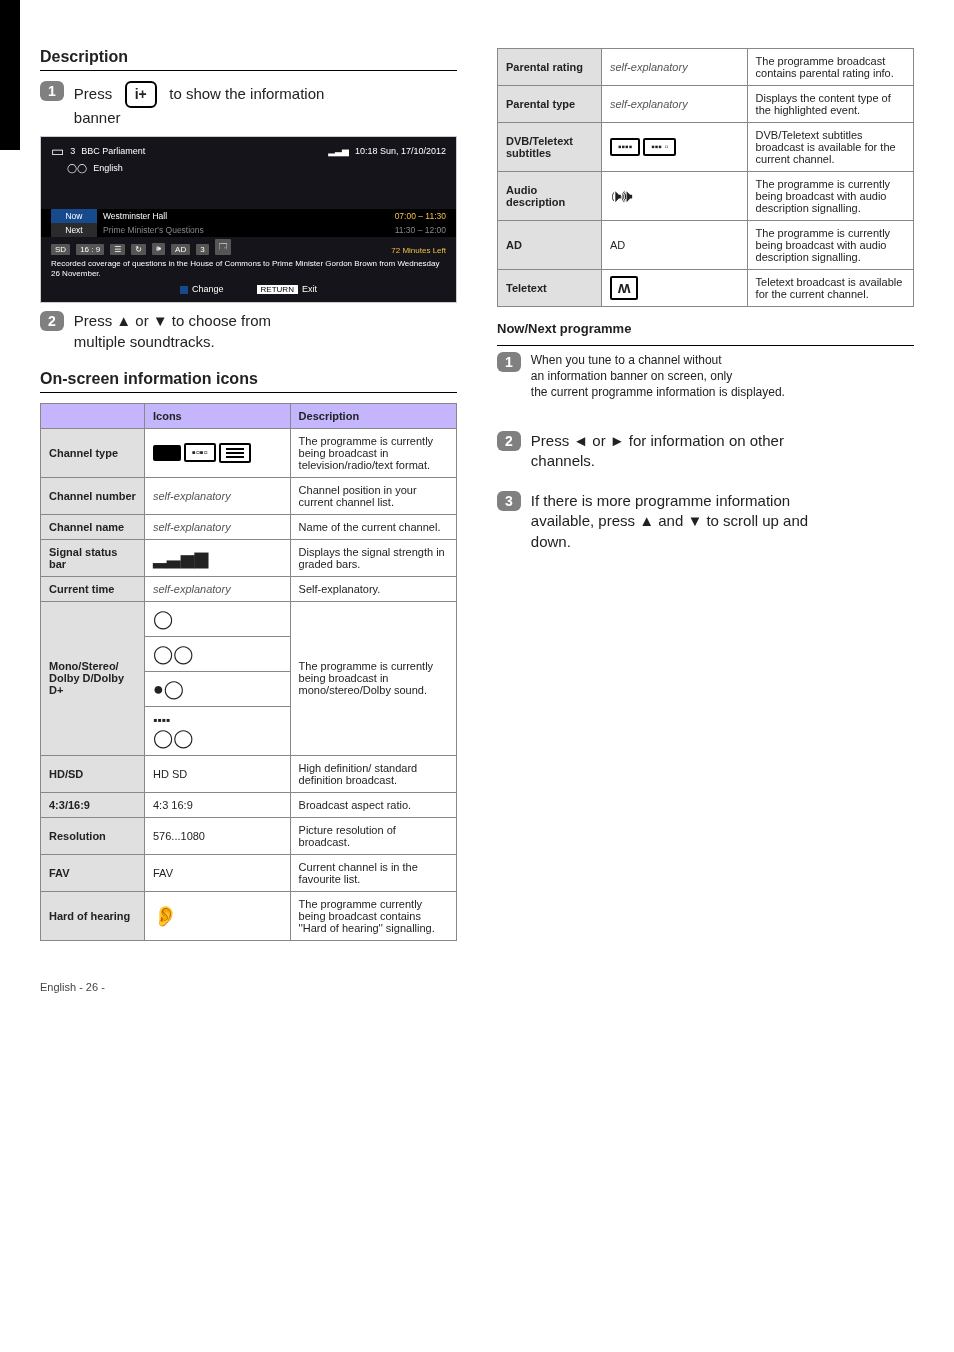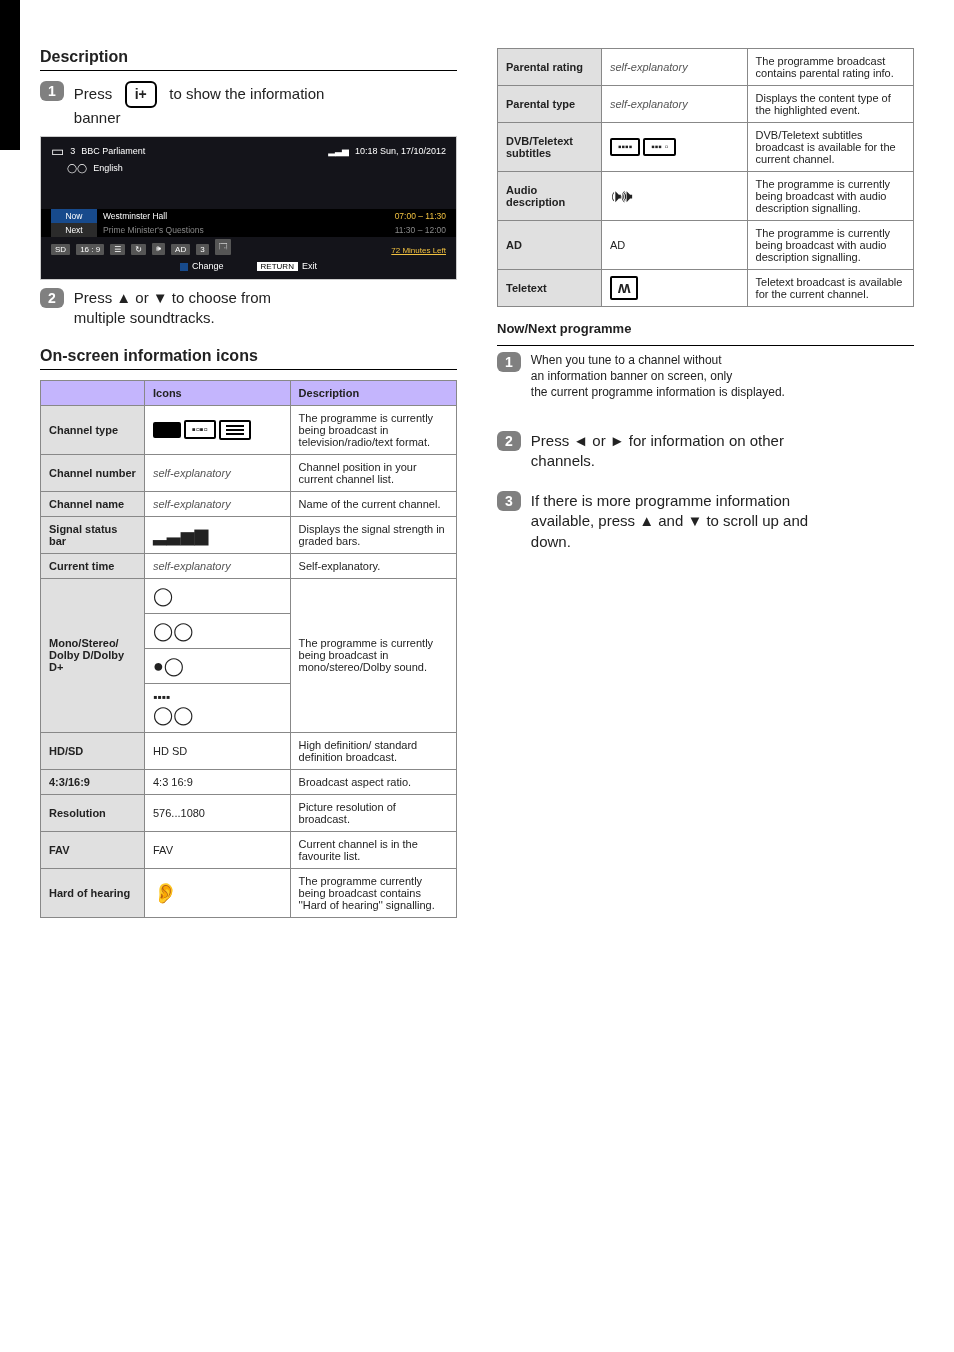--- a/index.html
+++ b/index.html
@@ -33,21 +33,21 @@
   .banner-top { justify-content: space-between; }
   .nownext-wrap { background: #000000; padding: 0 10px; margin-top: 34px; }
   .nn-row { display: flex; align-items: center; font-size: 8.5px; }
   .nn-label { background: #174a8c; color: #fff; padding: 2px 8px; margin-right: 6px; width: 46px; text-align: center; }
   .nn-prog { flex: 1; color: #fff; }
   .nn-time { color: #f0c040; }
   .nn-row.next .nn-label { background: #2b2b2b; }
   .nn-row.next .nn-prog, .nn-row.next .nn-time { color: #888; }
   .bar-row { display: flex; gap: 6px; padding: 2px 10px; align-items: flex-end; font-size: 8px; }
   .chip { background: #555; color: #fff; padding: 1px 4px; border-radius: 1px; }
-  .right-chip { margin-left: auto; color: #f0c040; text-decoration: underline; }
+  .right-chip { margin-left: auto; color: #f0c040; }
   .desc { padding: 2px 10px; font-size: 8px; line-height: 1.2; }
   .banner-footer { display: flex; gap: 33px; justify-content: center; padding: 4px 10px 0 10px; font-size: 9px; }
   .bf-item .blue-dot::before { content: ""; display: inline-block; width: 8px; height: 8px; background: #174a8c; margin-right: 4px; vertical-align: middle; }
   .bf-item .return-btn { background: #fff; color: #000; padding: 0 4px; margin-right: 4px; font-size: 8px; }
 
   
   .ic { display: inline-block; border: 2px solid #000; padding: 2px 6px; font-size: 11px; border-radius: 2px; line-height: 1; vertical-align: middle; }
   .ic-rect { display: inline-block; width: 28px; height: 16px; border: 2px solid #000; border-radius: 2px; background: #000; vertical-align: middle; }
   .ic-lines { display: inline-flex; flex-direction: column; gap: 2px; padding: 3px 5px; }
   .ic-lines span { width: 18px; height: 2px; background: #000; display: block; }
@@ -106,20 +106,21 @@
           <span class="chip">SD</span>
           <span class="chip">16 : 9</span>
           <span class="chip">☰</span>
           <span class="chip">↻</span>
           <span class="chip">🕪</span>
           <span class="chip">AD</span>
           <span class="chip">3</span>
           <span class="chip">🗔</span>
           <span class="right-chip">72 Minutes Left</span>
         </div>
+        <div class="desc">Recorded coverage of questions in the House of Commons to Prime Minister Gordon Brown from Wednesday 26 November.</div>
         <div class="banner-footer">
           <span class="bf-item"><span class="blue-dot"></span><span>Change</span></span>
           <span class="bf-item"><span class="return-btn">RETURN</span><span>Exit</span></span>
         </div>
       </div>
 
       <div class="spacer-8"></div>
       <div class="step">
         <div class="step-num"><span class="step-num-box">2</span></div>
         <div class="step-text">
@@ -277,13 +278,14 @@
         <div class="step-num"><span class="step-num-box">3</span></div>
         <div class="step-text">
           <span>If there is more programme information</span><br>
           <span>available, press ▲ and ▼ to scroll up and</span><br>
           <span>down.</span>
         </div>
       </div>
     </div>
   </div>
 
+  <div class="footer">English - 26 -</div>
 </div>
 
 </body></html>

